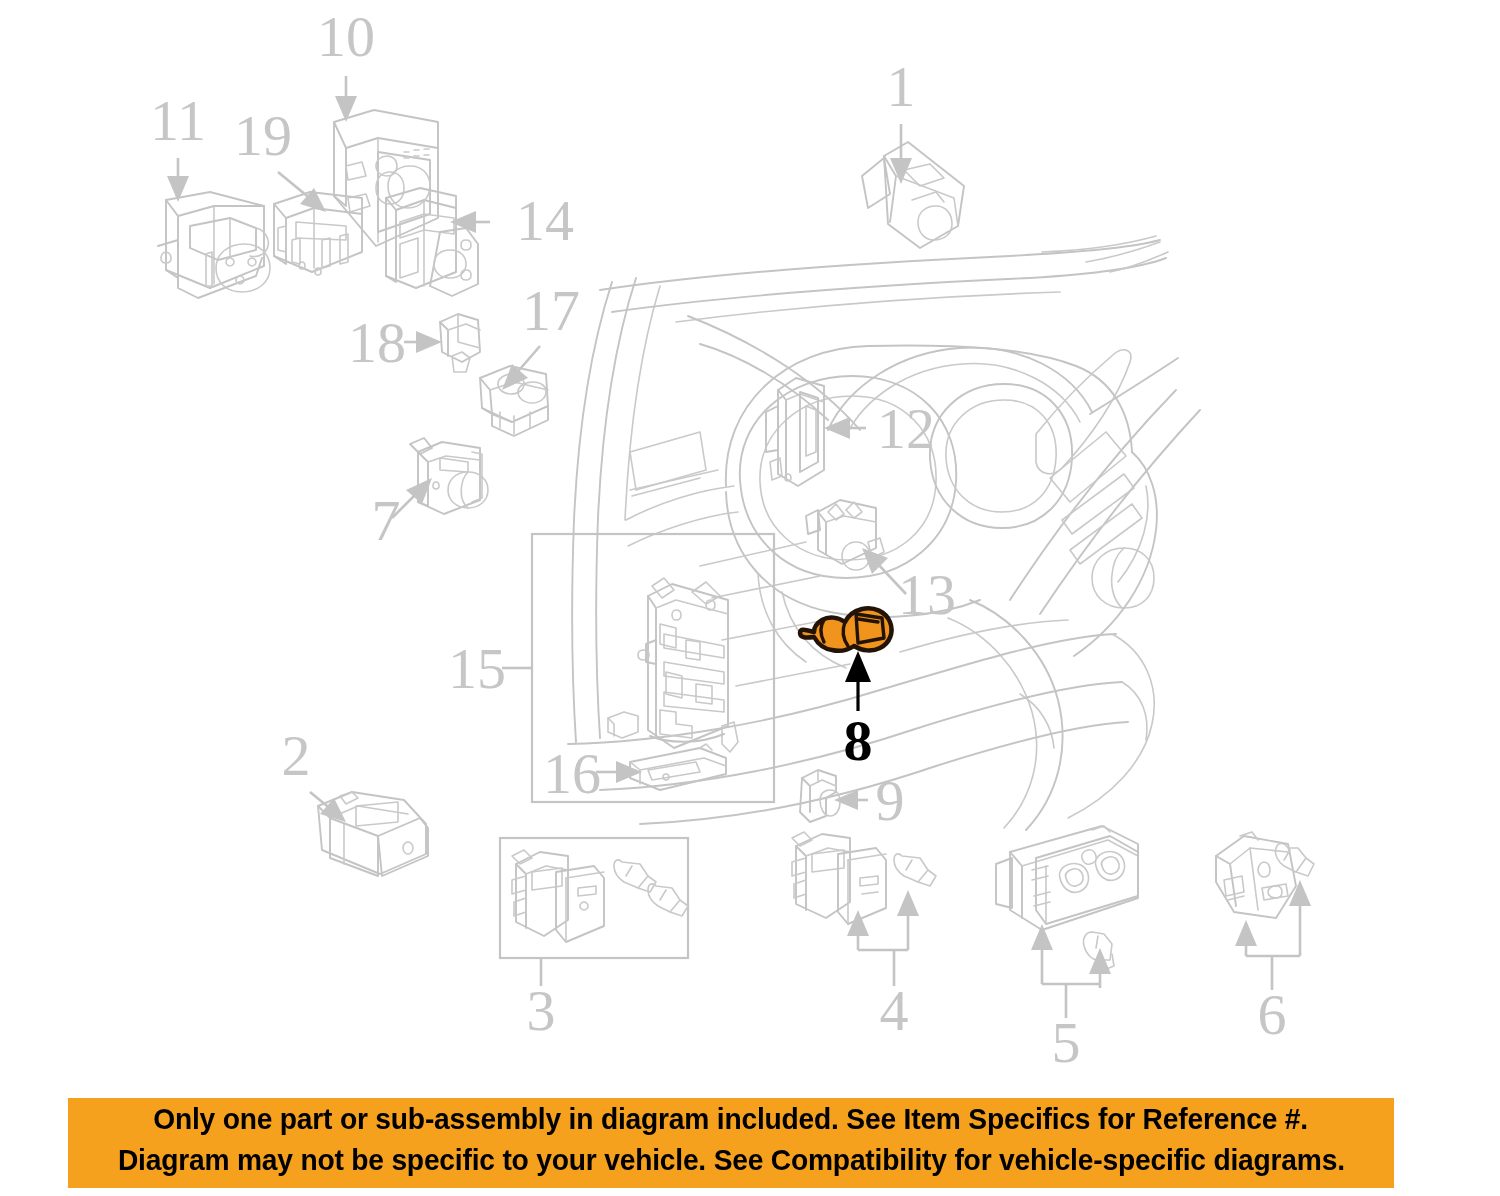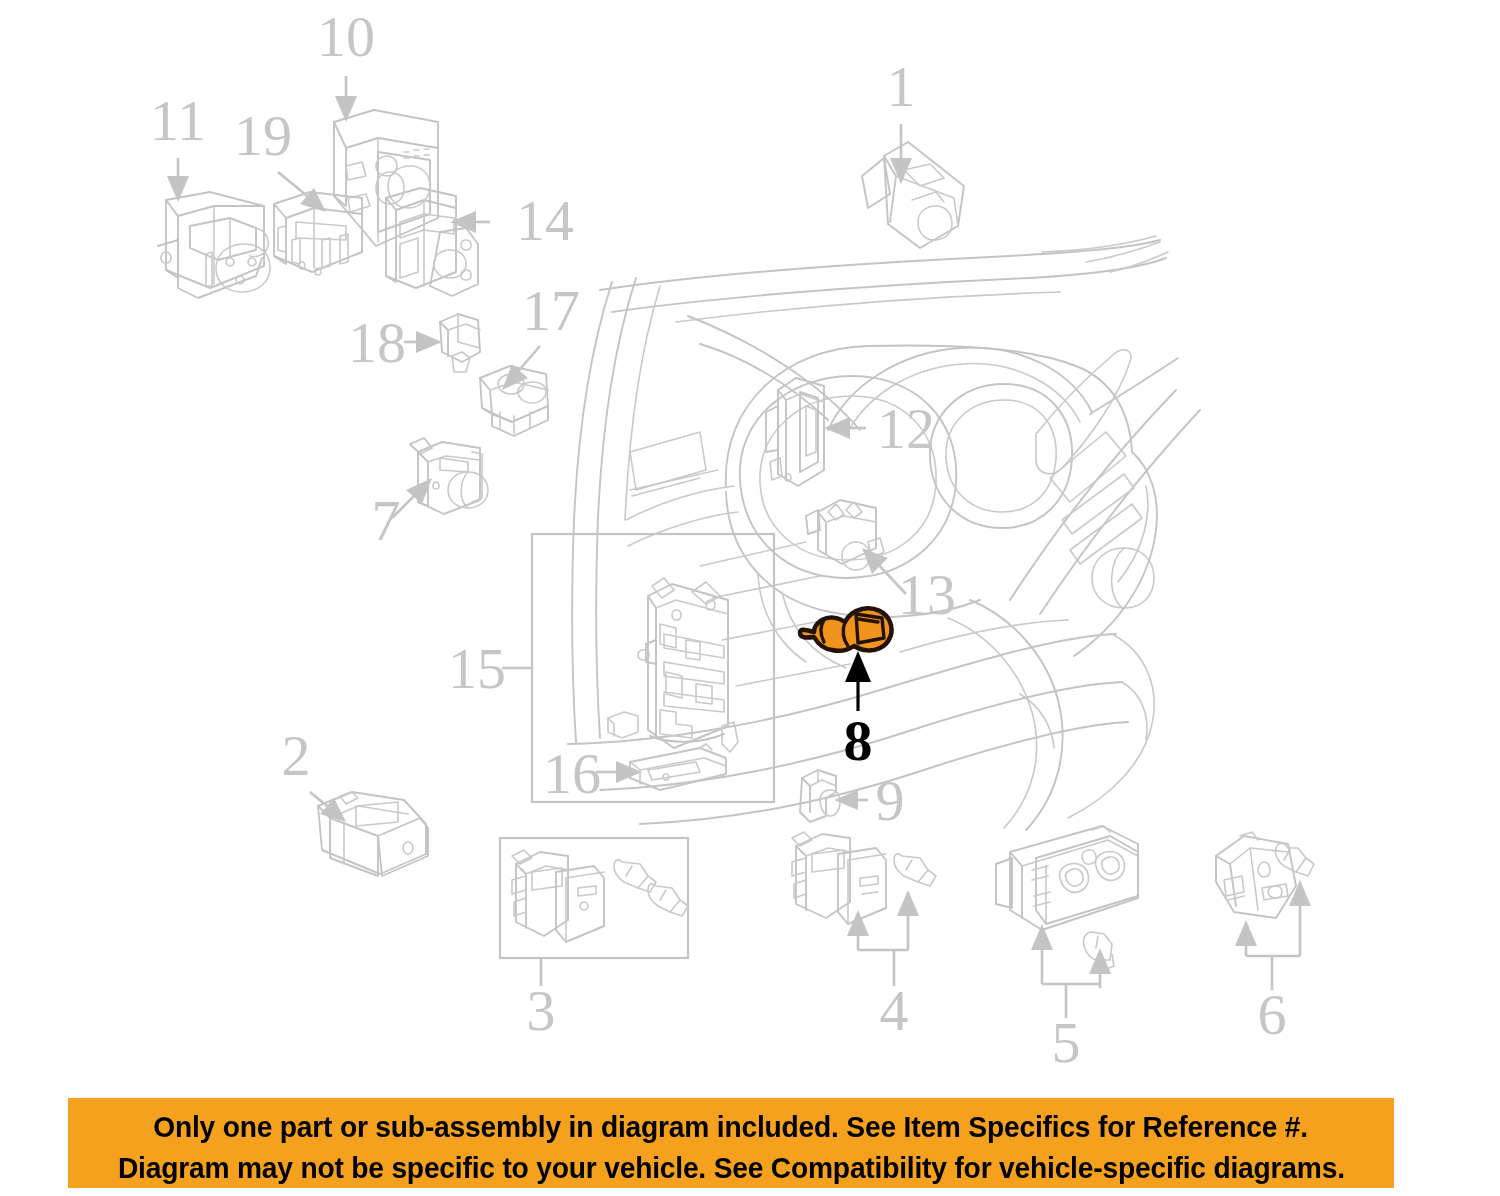--- a/index.html
+++ b/index.html
@@ -30,21 +30,21 @@
   .banner {
     position: absolute;
     left: 68px;
     top: 1098px;
     width: 1326px;
     height: 90px;
     background: #f5a11e;
     display: flex;
     flex-direction: column;
     align-items: center;
-    justify-content: flex-end;
+    justify-content: flex-start;
     box-sizing: border-box;
   }
   .banner-line {
     color: #000000;
     font-family: "Liberation Sans", sans-serif;
     font-weight: bold;
     font-size: 29.5px;
     line-height: 41px;
     letter-spacing: -0.2px;
     white-space: nowrap;

